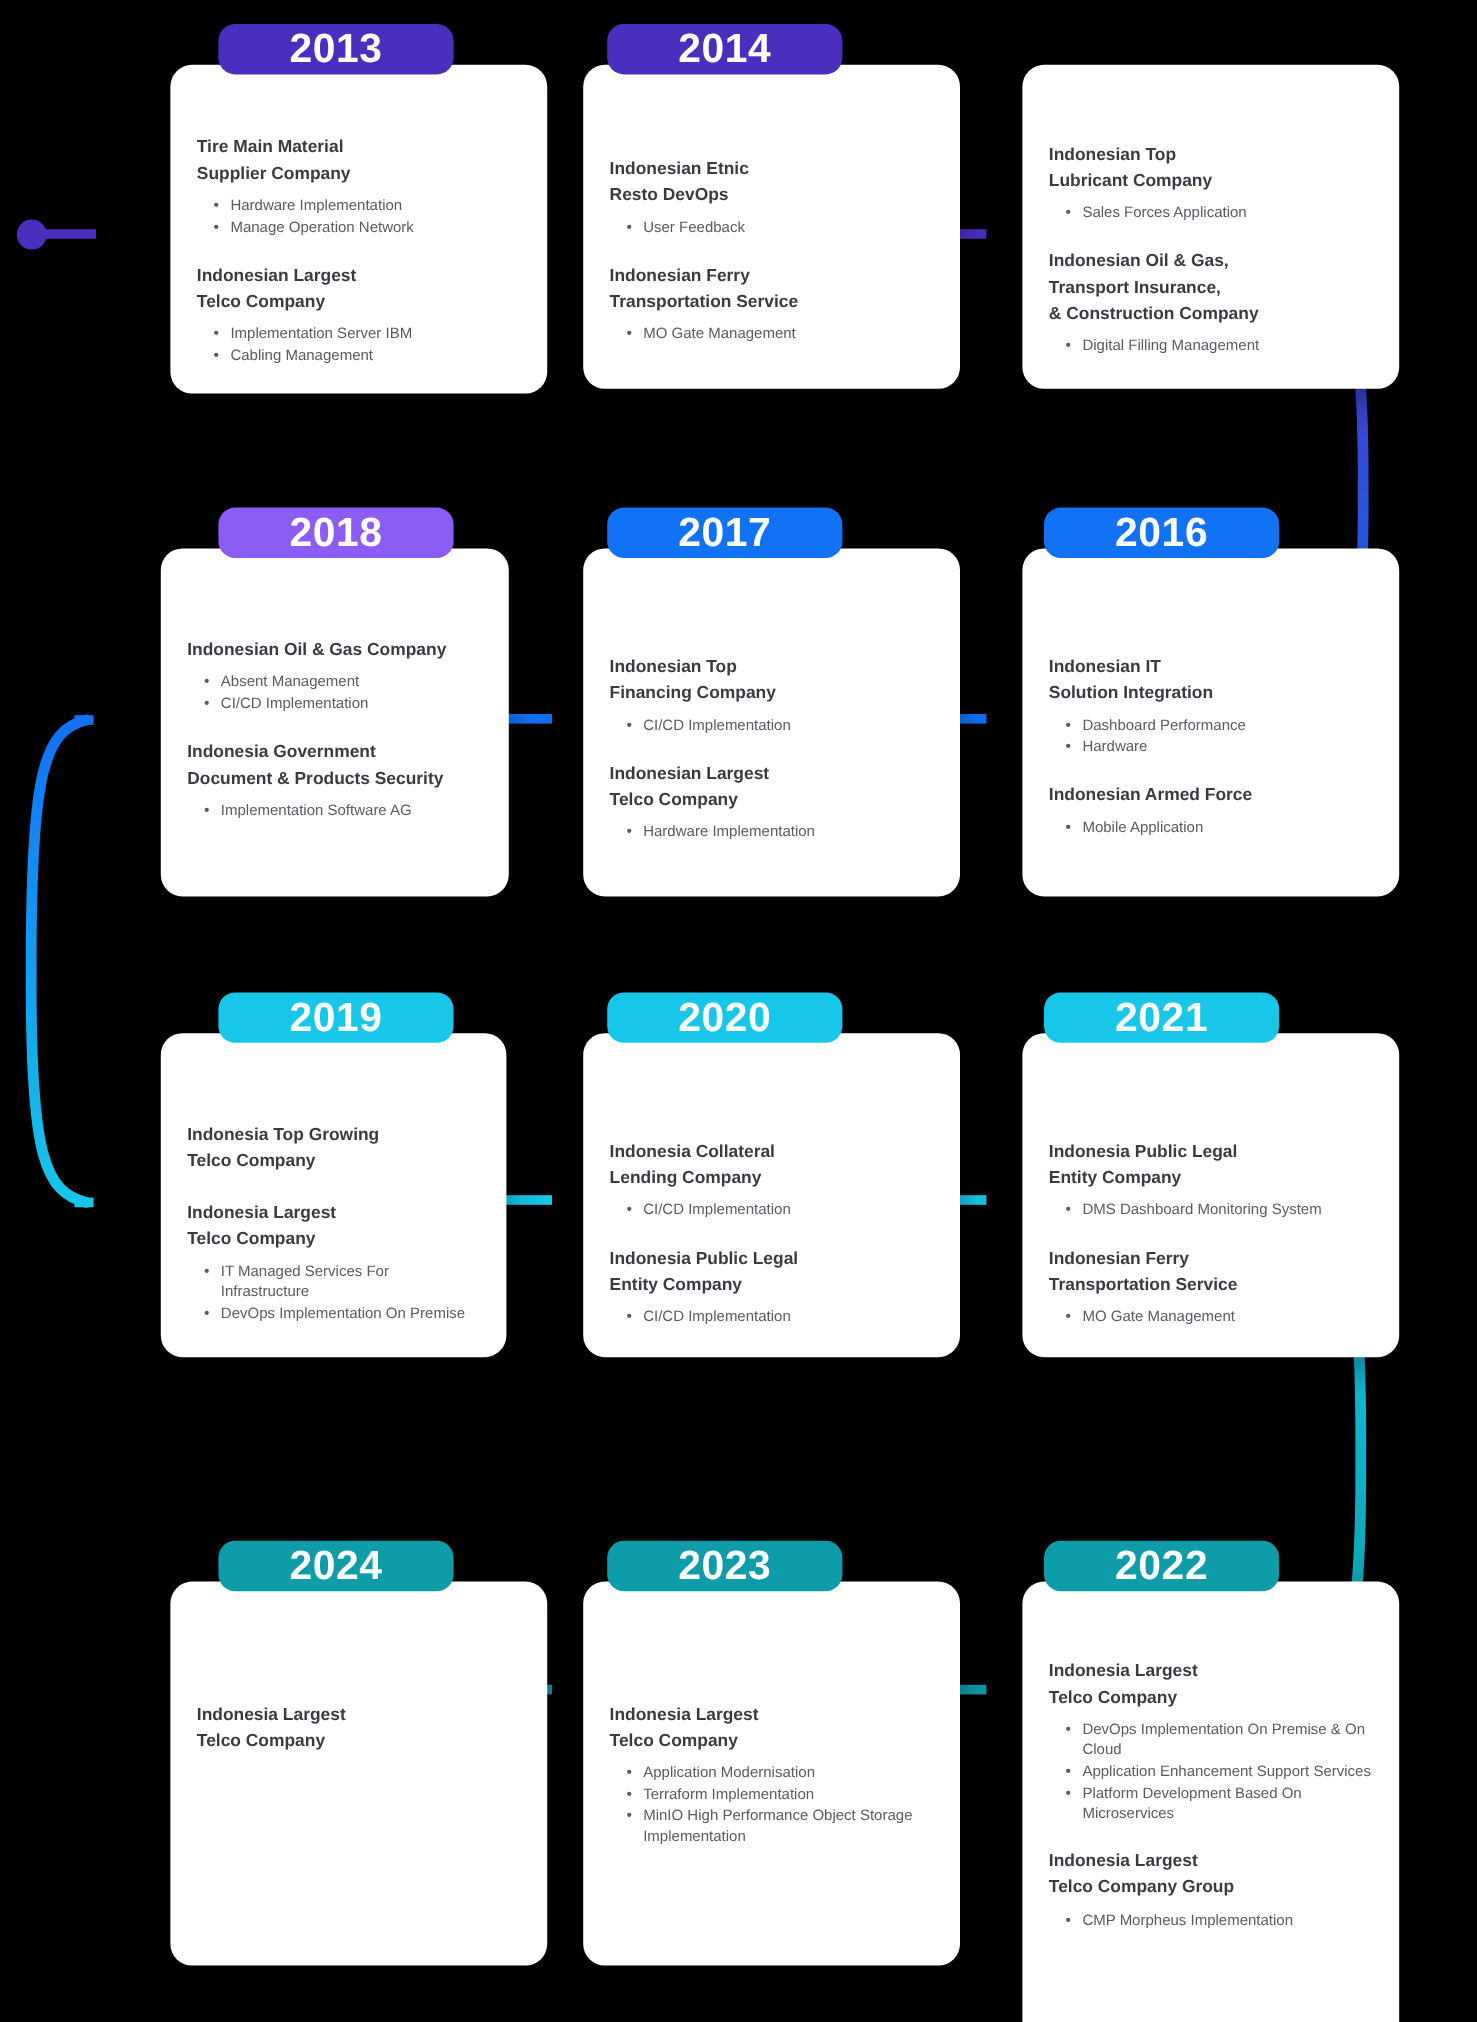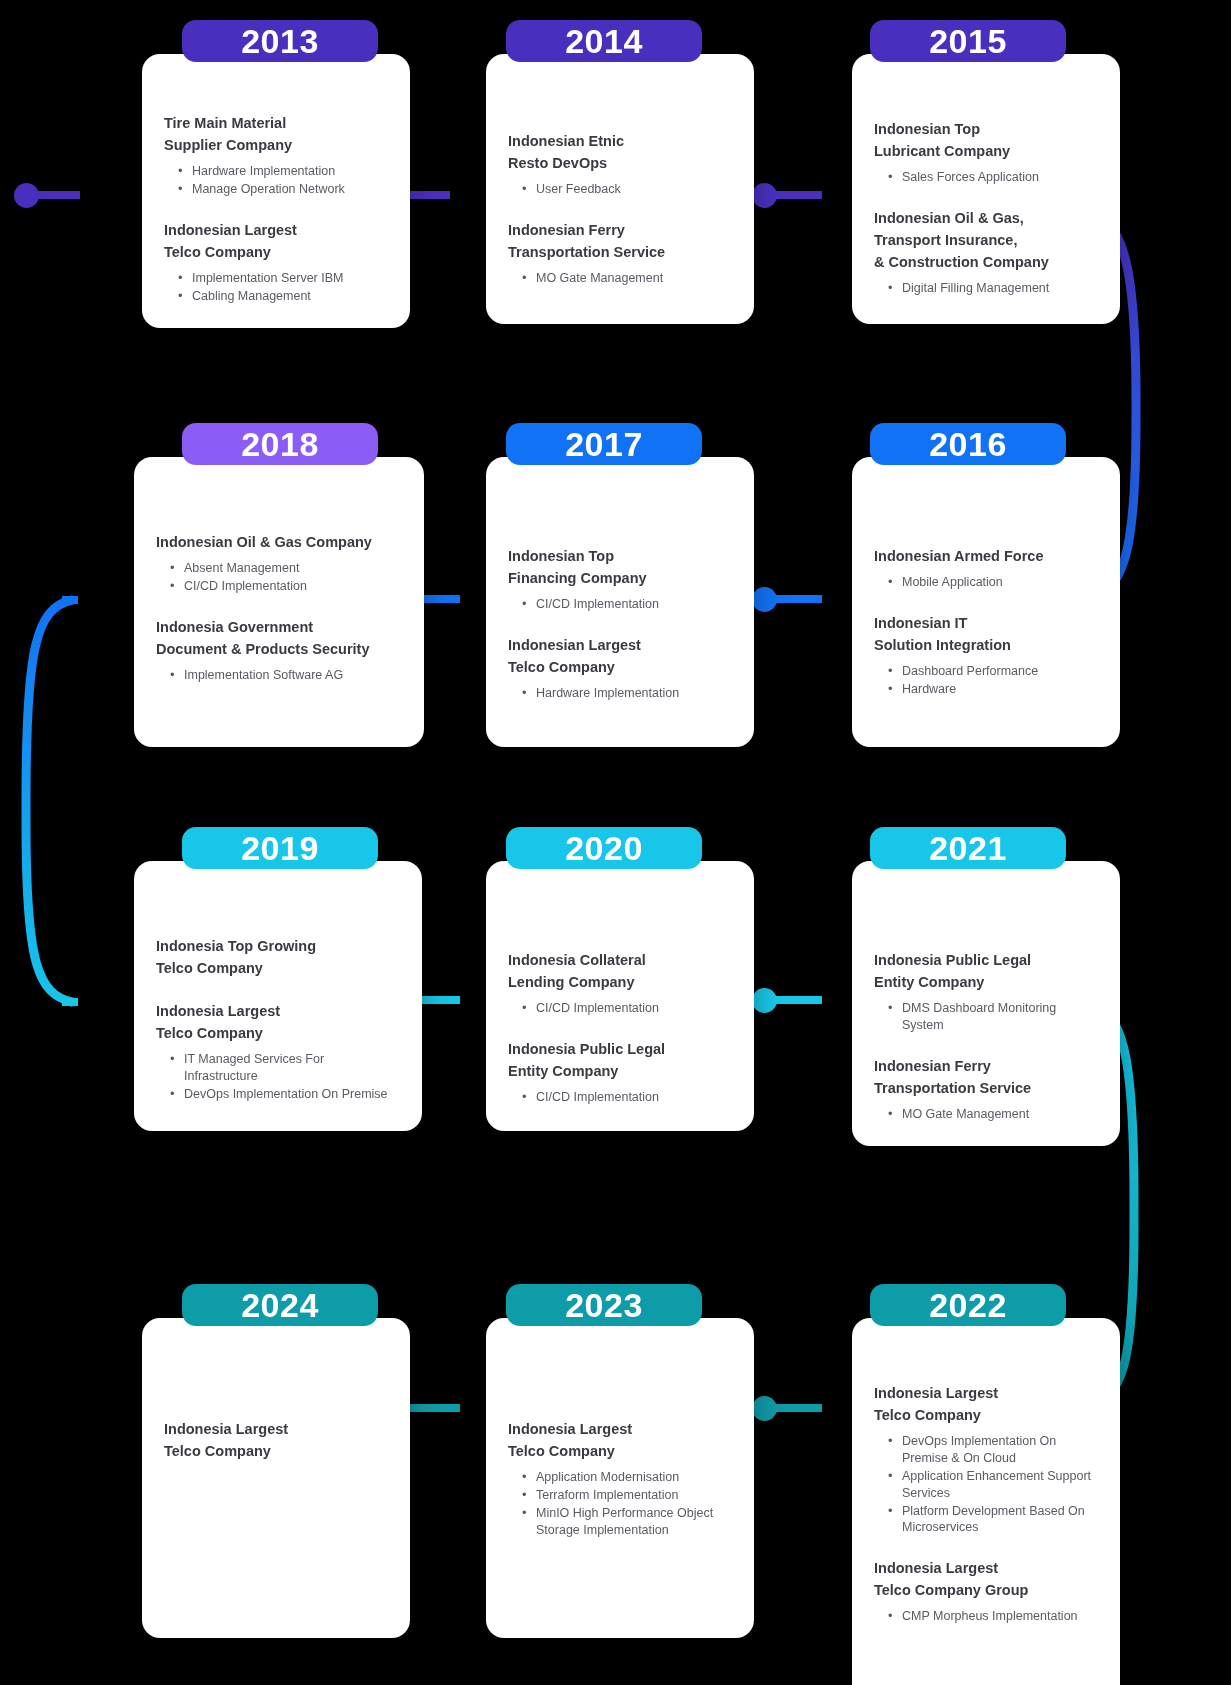--- a/index.html
+++ b/index.html
@@ -50,21 +50,21 @@
     flex: 0 0 368px;
   }
   .card-slot.slot-a { margin-left: 70px; }
   .card-slot.slot-b { margin-left: 2px; }
   .card-slot.slot-c { margin-left: 2px; }
 
   .card {
     position: absolute;
     left: 0;
     top: 34px;
-    width: 268px;
+    width: 314px;
     box-sizing: border-box;
     background: #ffffff;
     border-radius: 18px;
     padding: 58px 22px 22px 22px;
     box-shadow: 0 10px 28px rgba(0,0,0,0.35);
   }
   .row-1 .card { min-height: 270px; }
   .row-2 .card { min-height: 290px; }
   .row-3 .card { min-height: 270px; }
   .row-4 .card { min-height: 300px; }
@@ -212,21 +212,20 @@
             <span>Transportation Service</span>
           </p>
           <ul class="bullets">
             <li>MO Gate Management</li>
           </ul>
         </div>
       </div>
     </div>
 
     <div class="card-slot slot-c">
-      <div class="year-badge" style="background:#4A2FBF">2015</div>
       <div class="card" style="padding-top:64px">
         <div class="company-block">
           <p class="company">
             <span>Indonesian Top</span><br>
             <span>Lubricant Company</span>
           </p>
           <ul class="bullets">
             <li>Sales Forces Application</li>
           </ul>
         </div>
@@ -299,34 +298,34 @@
           </ul>
         </div>
       </div>
     </div>
 
     <div class="card-slot slot-c">
       <div class="year-badge" style="background:#1272F5">2016</div>
       <div class="card" style="padding-top:88px">
         <div class="company-block">
           <p class="company">
-            <span>Indonesian Armed Force</span>
-          </p>
-          <ul class="bullets">
-            <li>Mobile Application</li>
-          </ul>
-        </div>
-        <div class="company-block">
-          <p class="company">
             <span>Indonesian IT</span><br>
             <span>Solution Integration</span>
           </p>
           <ul class="bullets">
             <li>Dashboard Performance</li>
             <li>Hardware</li>
+          </ul>
+        </div>
+        <div class="company-block">
+          <p class="company">
+            <span>Indonesian Armed Force</span>
+          </p>
+          <ul class="bullets">
+            <li>Mobile Application</li>
           </ul>
         </div>
       </div>
     </div>
   </div>
 
   <div class="stub" style="background:#1272F5; left:62px;  top:596px; width:16px;"></div>
   <div class="node-dot" style="background:#1272F5; left:382px; top:587px;"></div>
   <div class="stub" style="background:#1272F5; left:350px; top:595px; width:110px;"></div>
   <div class="node-dot" style="background:#1272F5; left:752px; top:587px;"></div>

